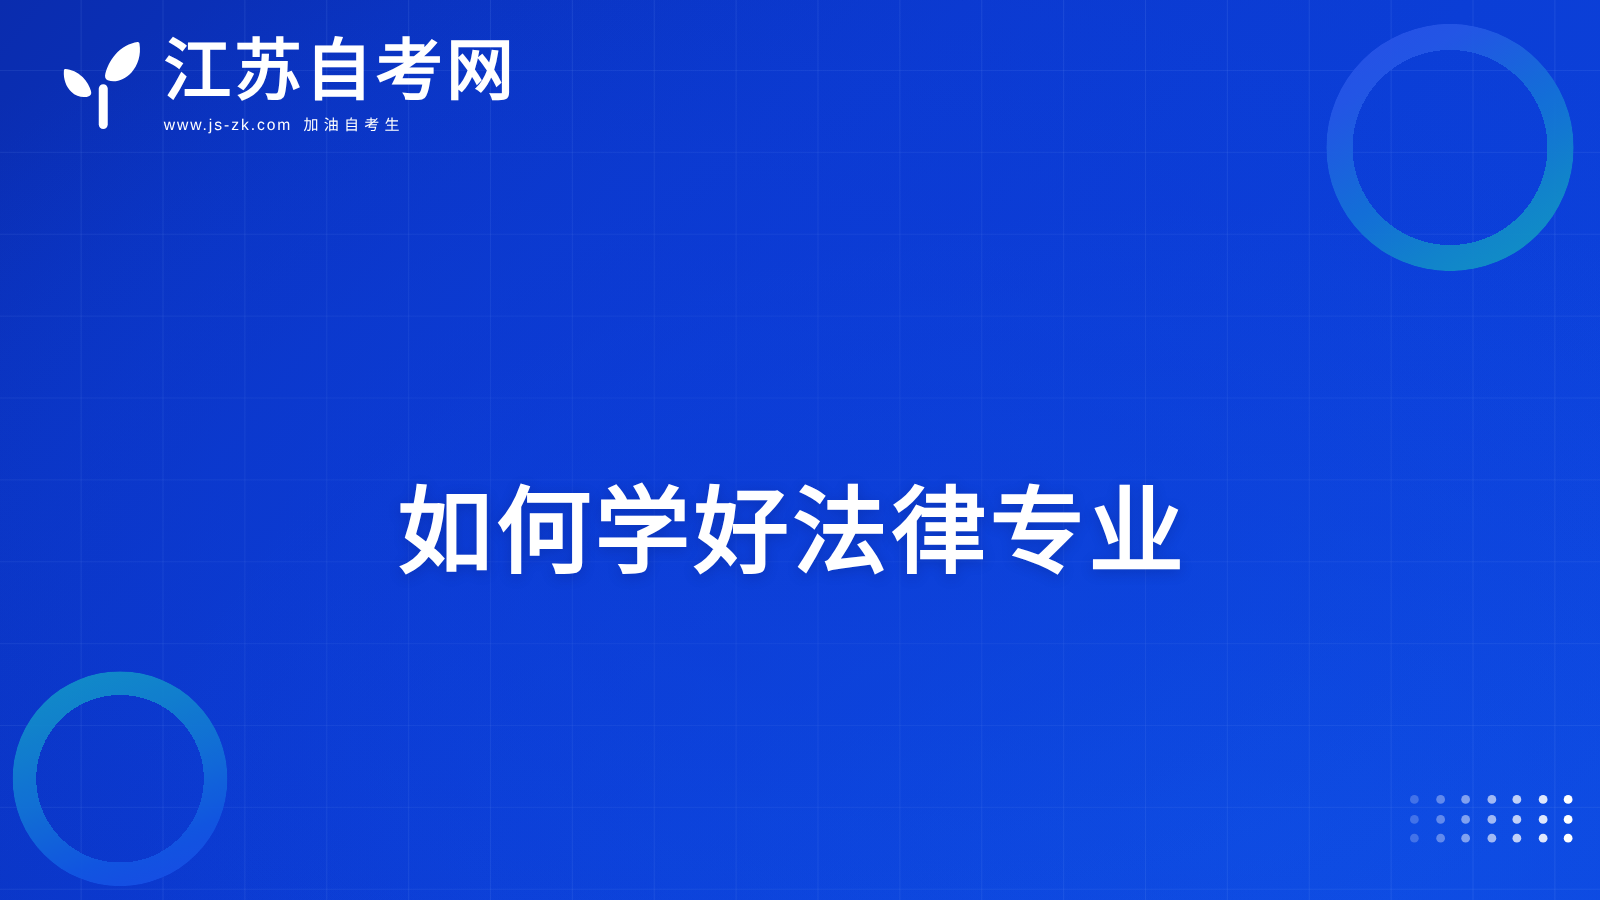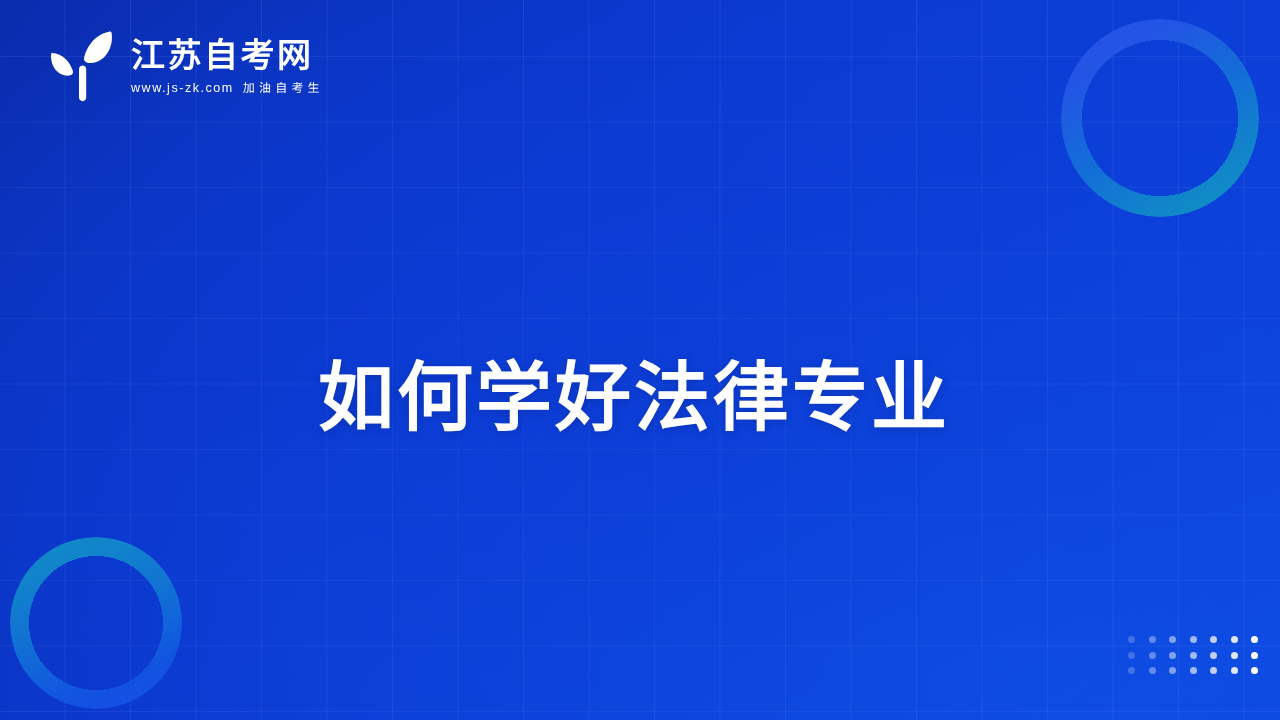--- a/index.html
+++ b/index.html
@@ -110,21 +110,21 @@
     display: block;
   }
   .logo-text-block {
     display: flex;
     flex-direction: column;
     justify-content: center;
     padding-top: 2px;
   }
   .logo-wordmark {
     color: #ffffff;
-    font-size: 34px;
+    font-size: 54px;
     line-height: 1.02;
     font-weight: 700;
     letter-spacing: 2.5px;
     white-space: nowrap;
   }
   .logo-tagline {
     margin-top: 9px;
     color: #ffffff;
     font-size: 12.5px;
     line-height: 1;
@@ -138,21 +138,21 @@
   .logo-tagline .slogan {
     letter-spacing: 4.2px;
     font-size: 12px;
     text-align: right;
   }
 
   
   .headline {
     position: absolute;
     left: 318px;
-    top: 320px;
+    top: 348px;
     color: #ffffff;
     font-family: "DejaVu Serif", "Liberation Serif", serif;
     font-size: 76px;
     line-height: 1.12;
     font-weight: 700;
     letter-spacing: 3px;
     white-space: nowrap;
     text-shadow: 0 2px 10px rgba(2, 18, 80, 0.22);
     margin-top: 35px;
   }

